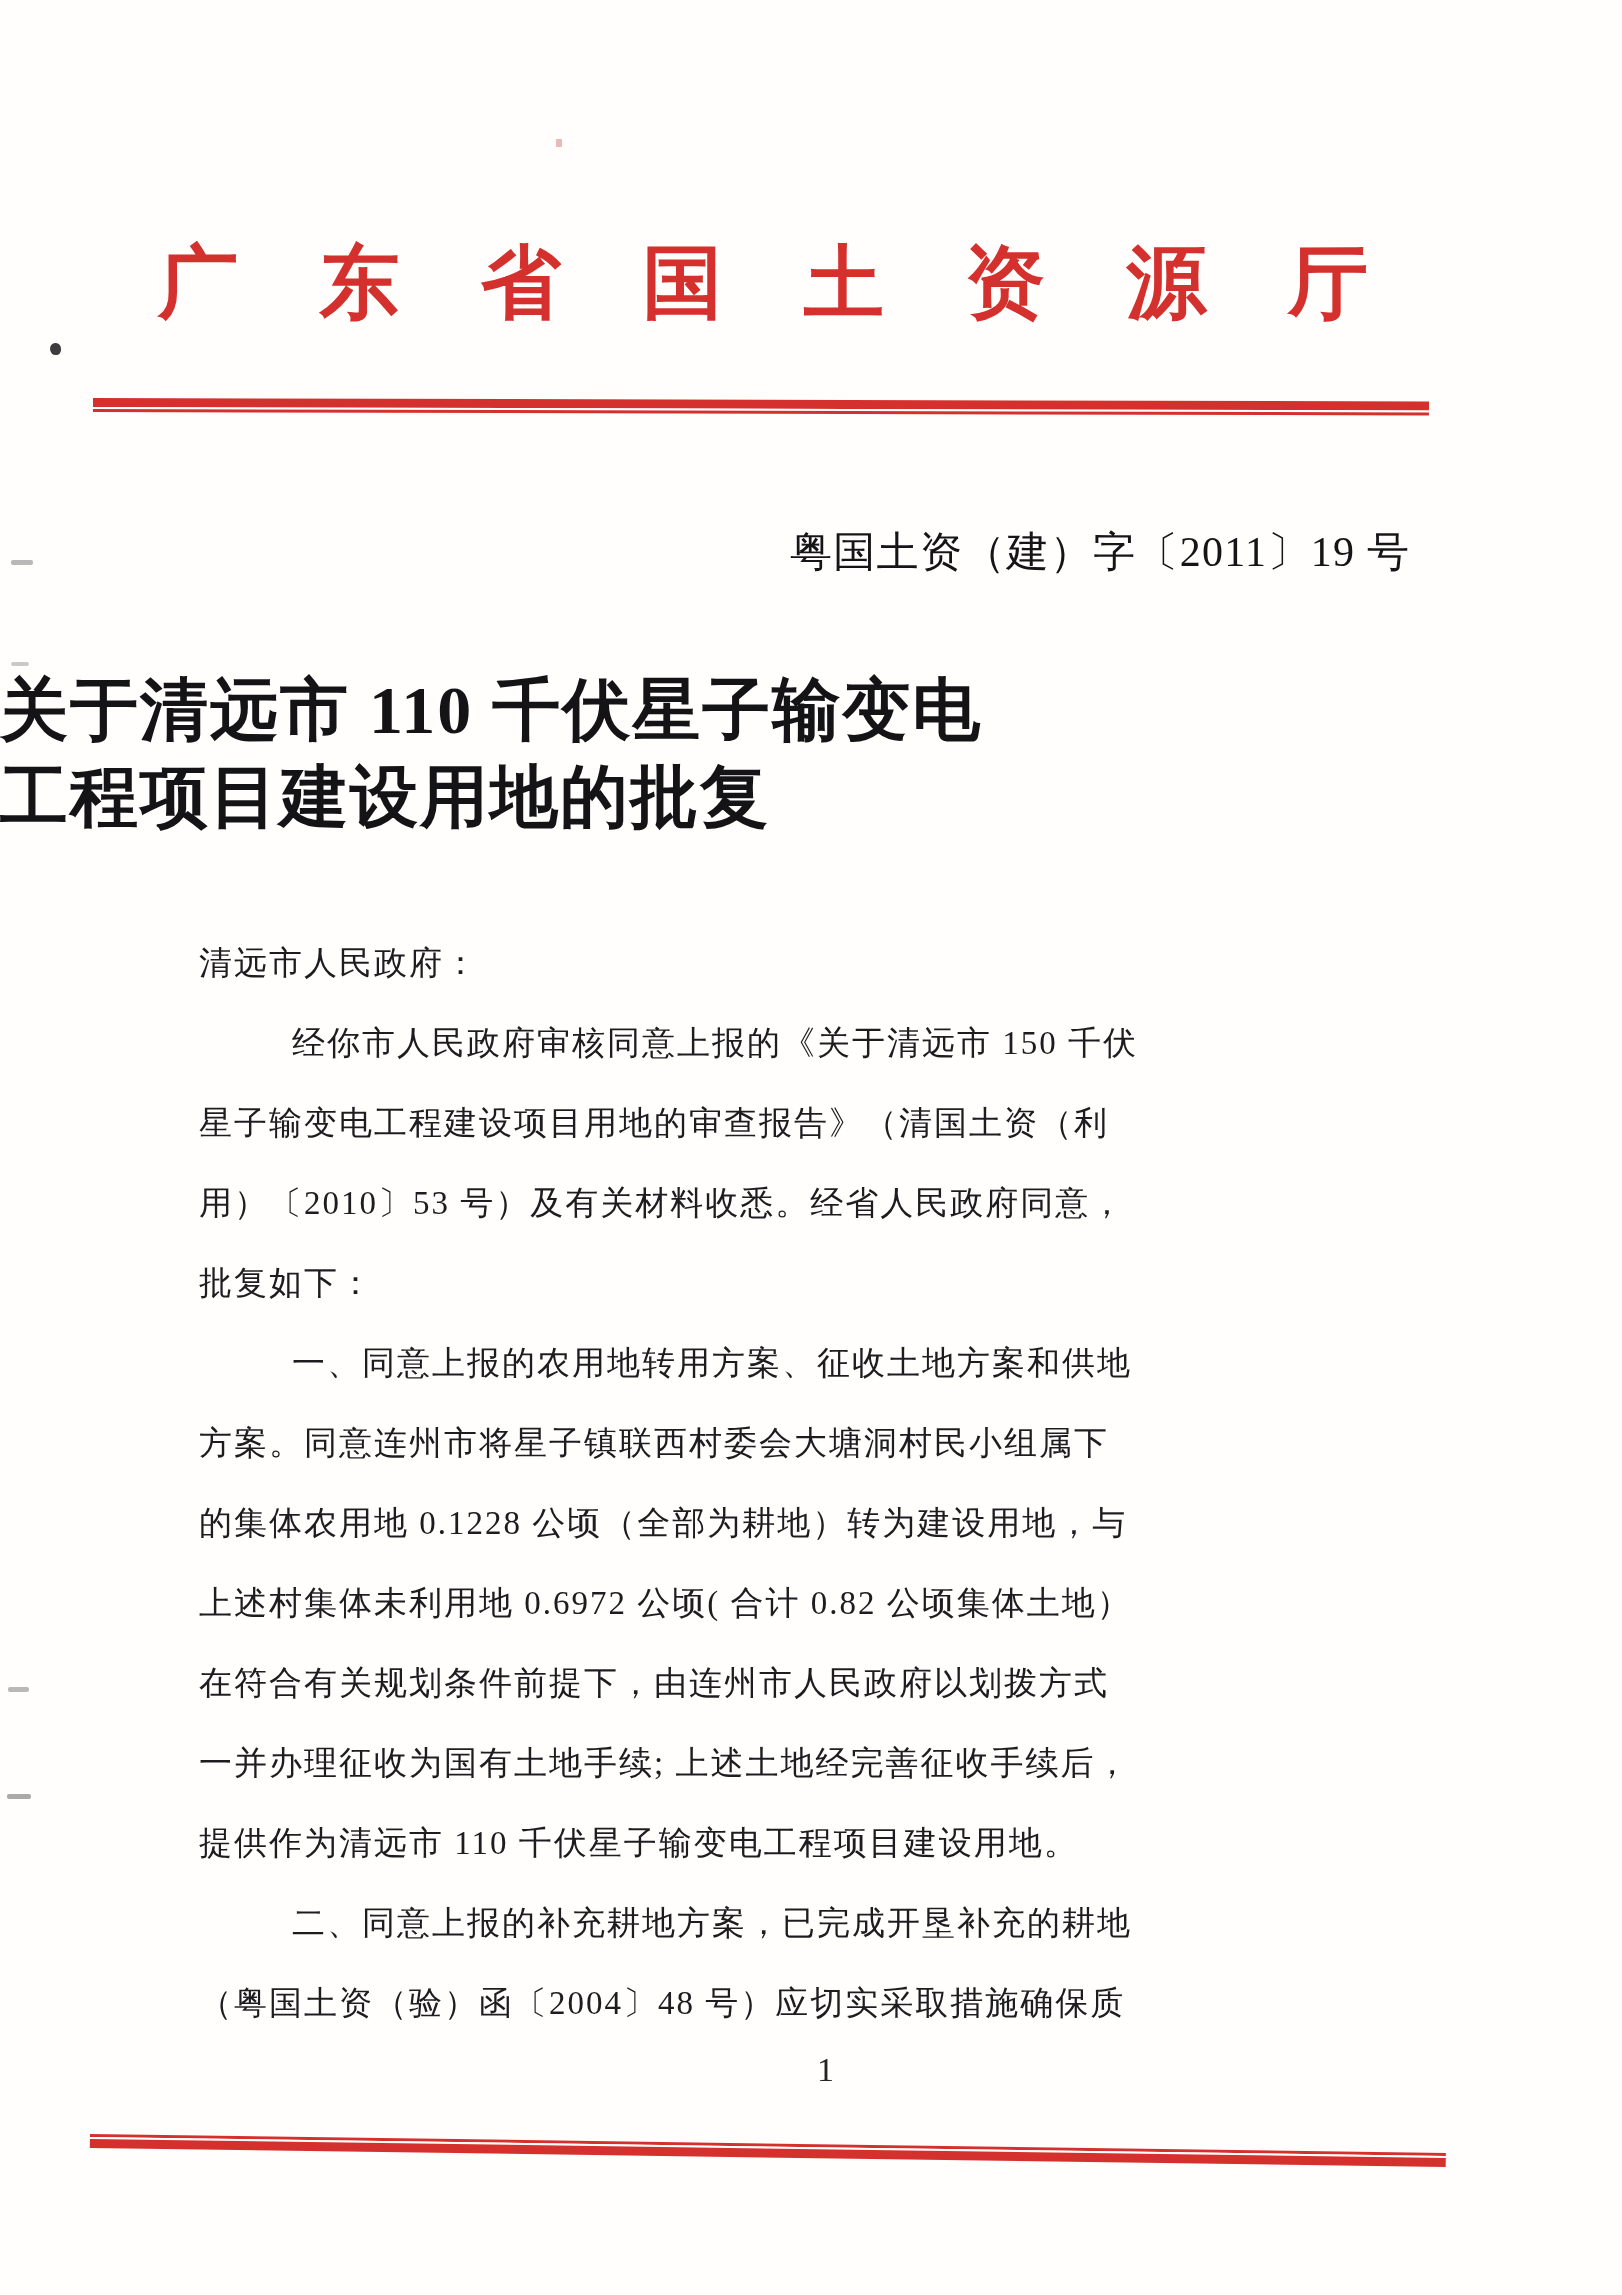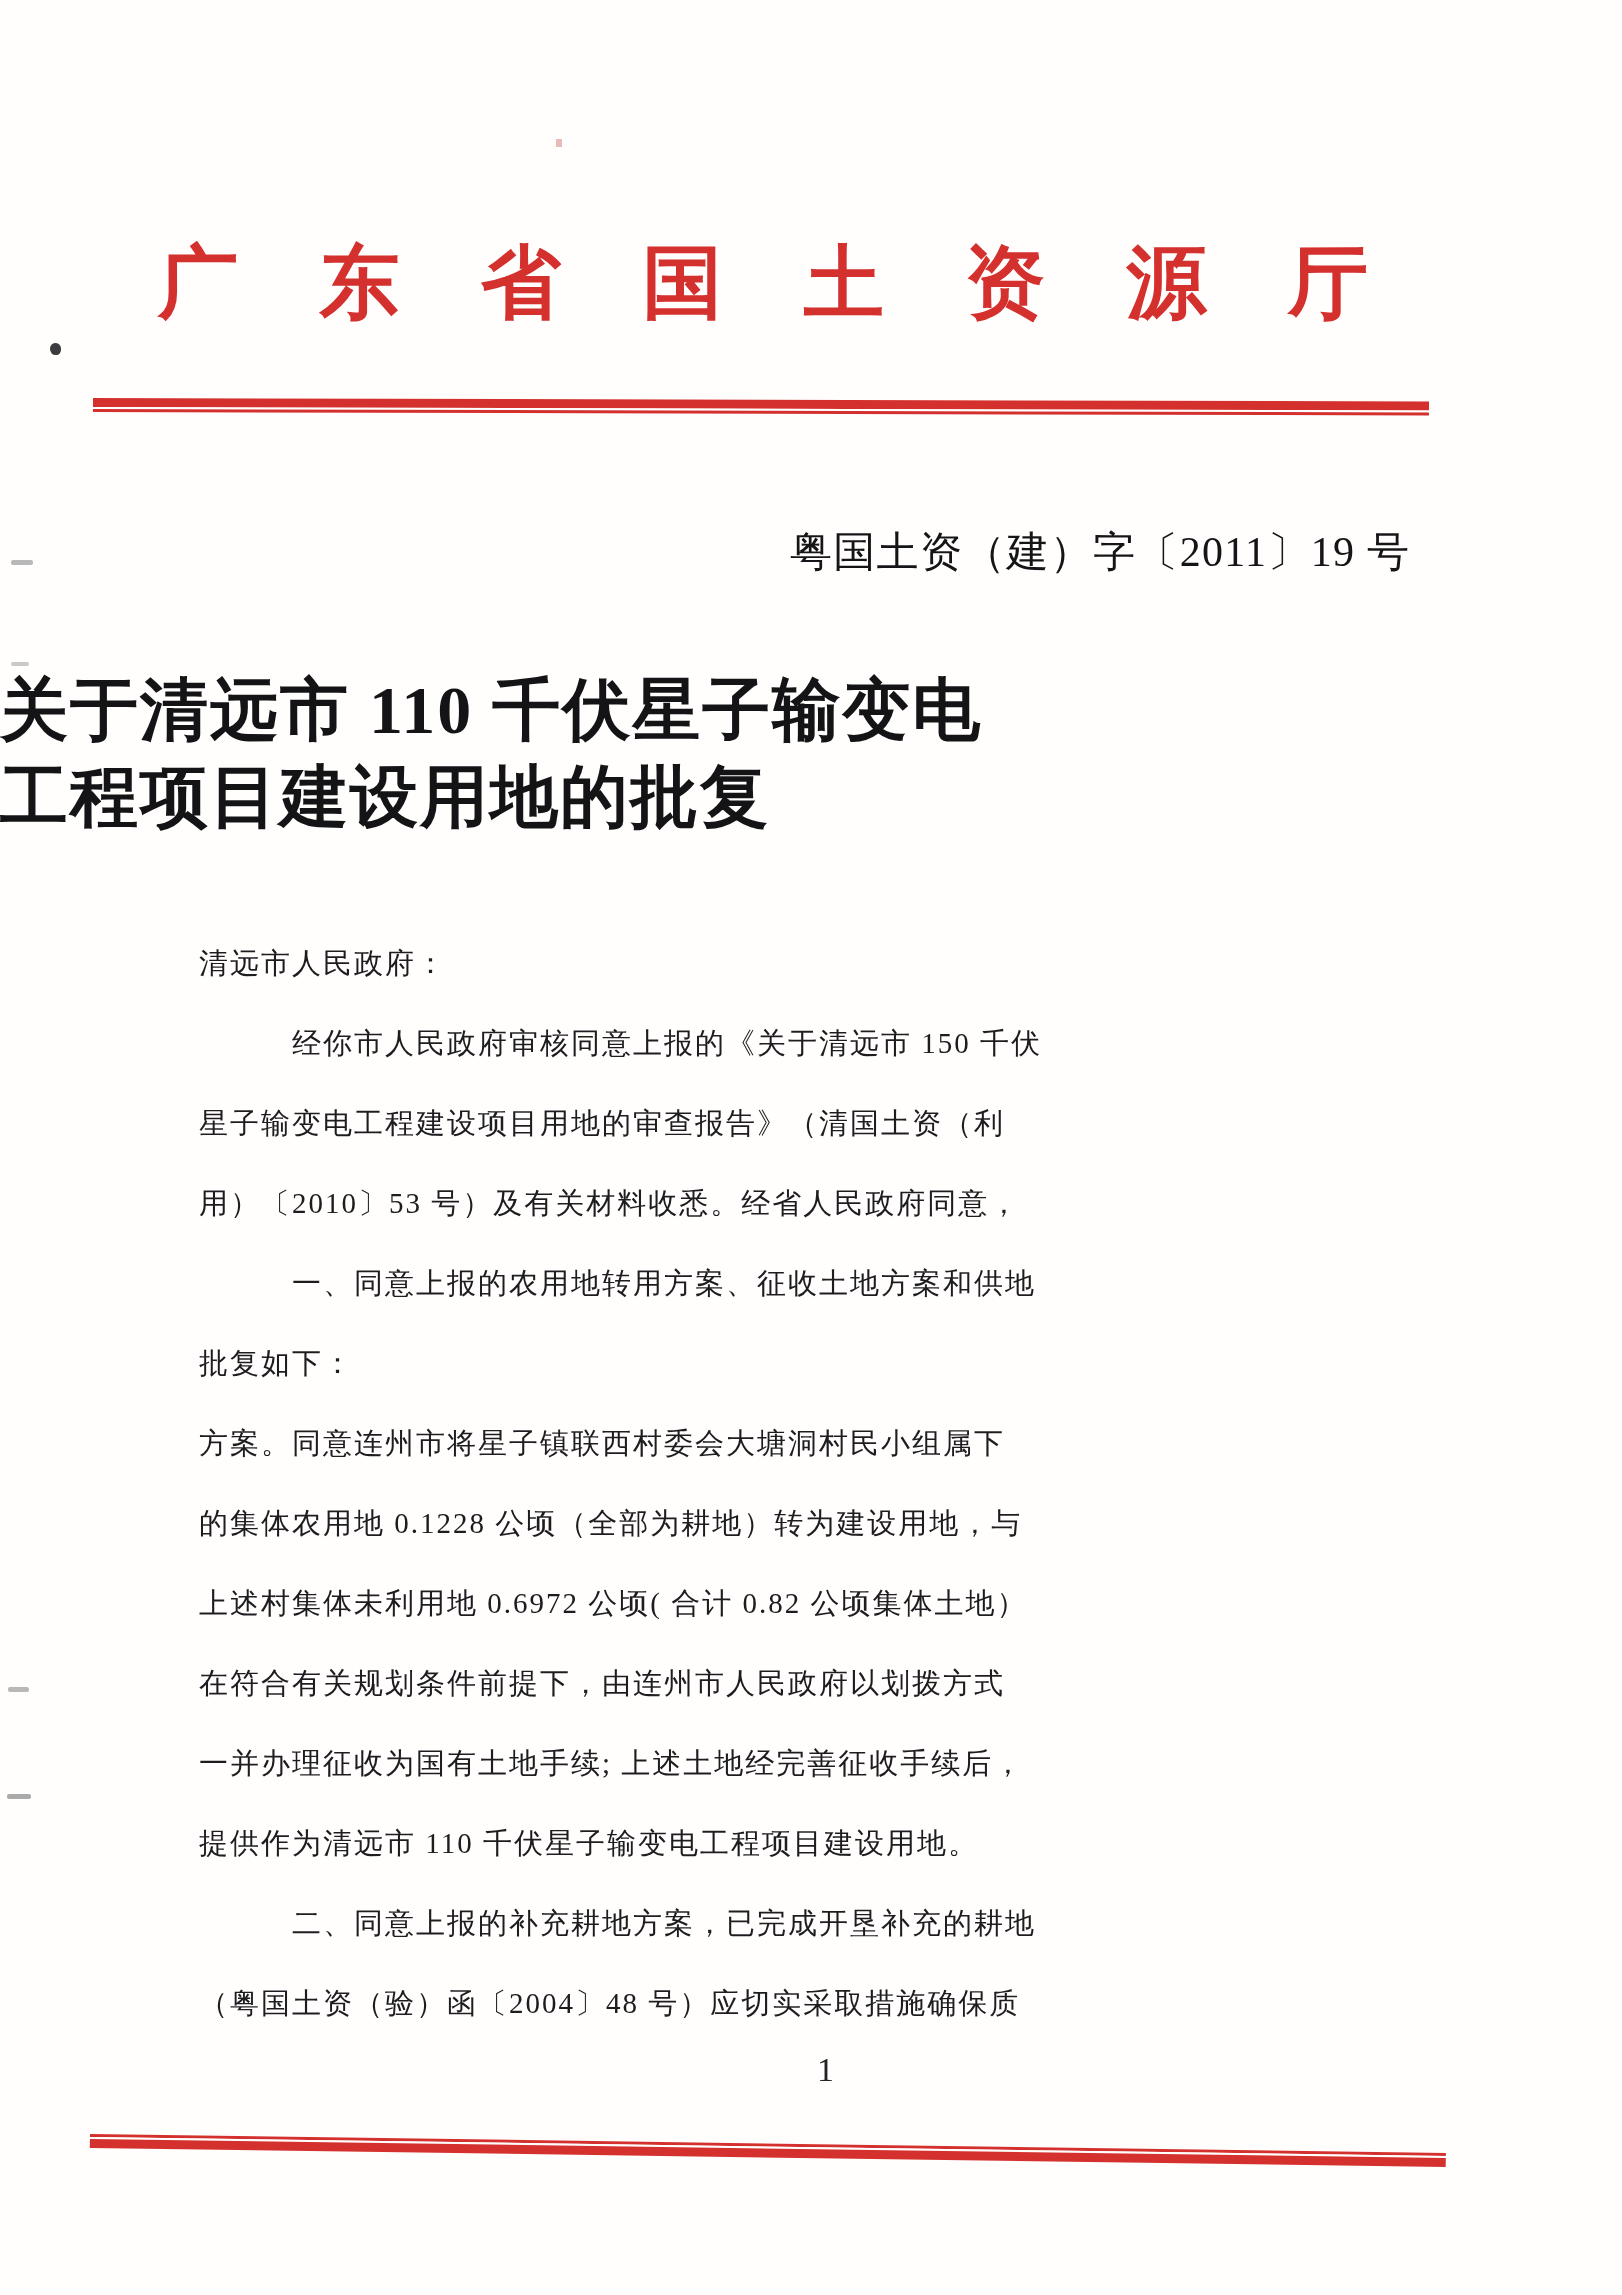--- a/index.html
+++ b/index.html
@@ -51,21 +51,21 @@
     font-weight:700;
     line-height:87px;
     letter-spacing:2px;
     color:#141316;
   }
   
   .body-block{
     position:absolute;
     left:199px; top:923px;
     width:1253px;
-    font-size:29px;
+    font-size:33px;
     line-height:80px;
     letter-spacing:2px;
     color:#1d1c1f;
   }
   .body-block .line{white-space:nowrap;}
   .body-block .line.indent{padding-left:93px;}
   
   .page-number{
     position:absolute;
     left:0; top:2051px;
@@ -132,23 +132,23 @@
   <div class="body-block">
     <div class="line">清远市人民政府：</div>
     <div>
 
         <div class="line indent">经你市人民政府审核同意上报的《关于清远市 150 千伏</div>
 
         <div class="line">星子输变电工程建设项目用地的审查报告》（清国土资（利</div>
 
         <div class="line">用）〔2010〕53 号）及有关材料收悉。经省人民政府同意，</div>
 
+        <div class="line">批复如下：</div>
+
         <div class="line indent">一、同意上报的农用地转用方案、征收土地方案和供地</div>
-
-        <div class="line">批复如下：</div>
 
         <div class="line">方案。同意连州市将星子镇联西村委会大塘洞村民小组属下</div>
 
         <div class="line">的集体农用地 0.1228 公顷（全部为耕地）转为建设用地，与</div>
 
         <div class="line">上述村集体未利用地 0.6972 公顷( 合计 0.82 公顷集体土地）</div>
 
         <div class="line">在符合有关规划条件前提下，由连州市人民政府以划拨方式</div>
 
         <div class="line">一并办理征收为国有土地手续; 上述土地经完善征收手续后，</div>

